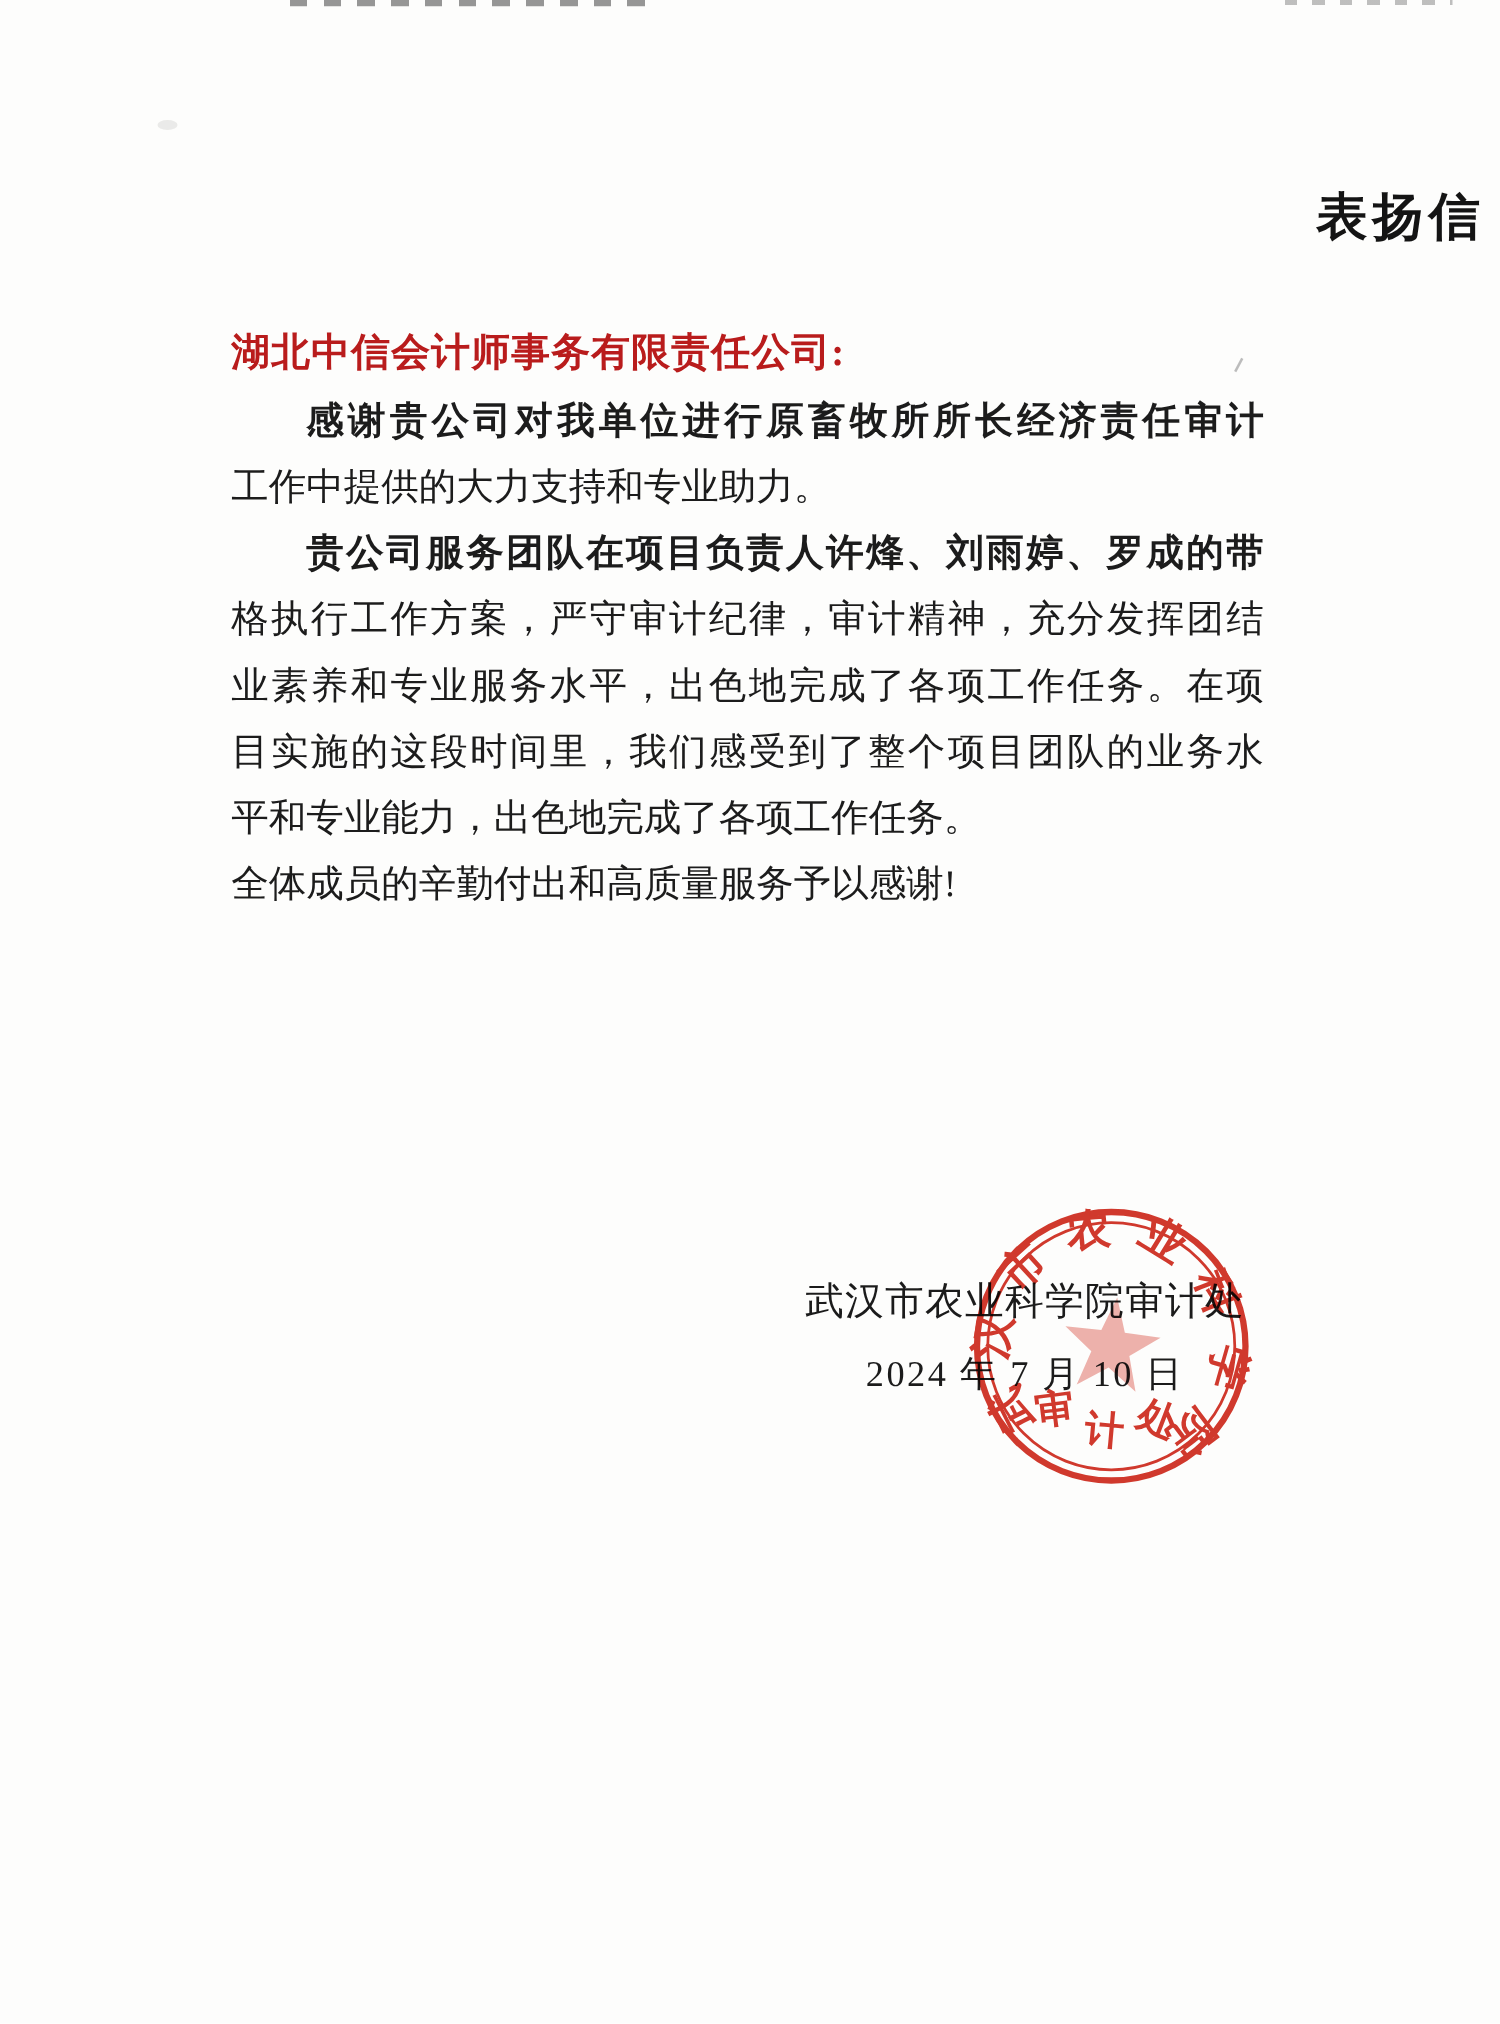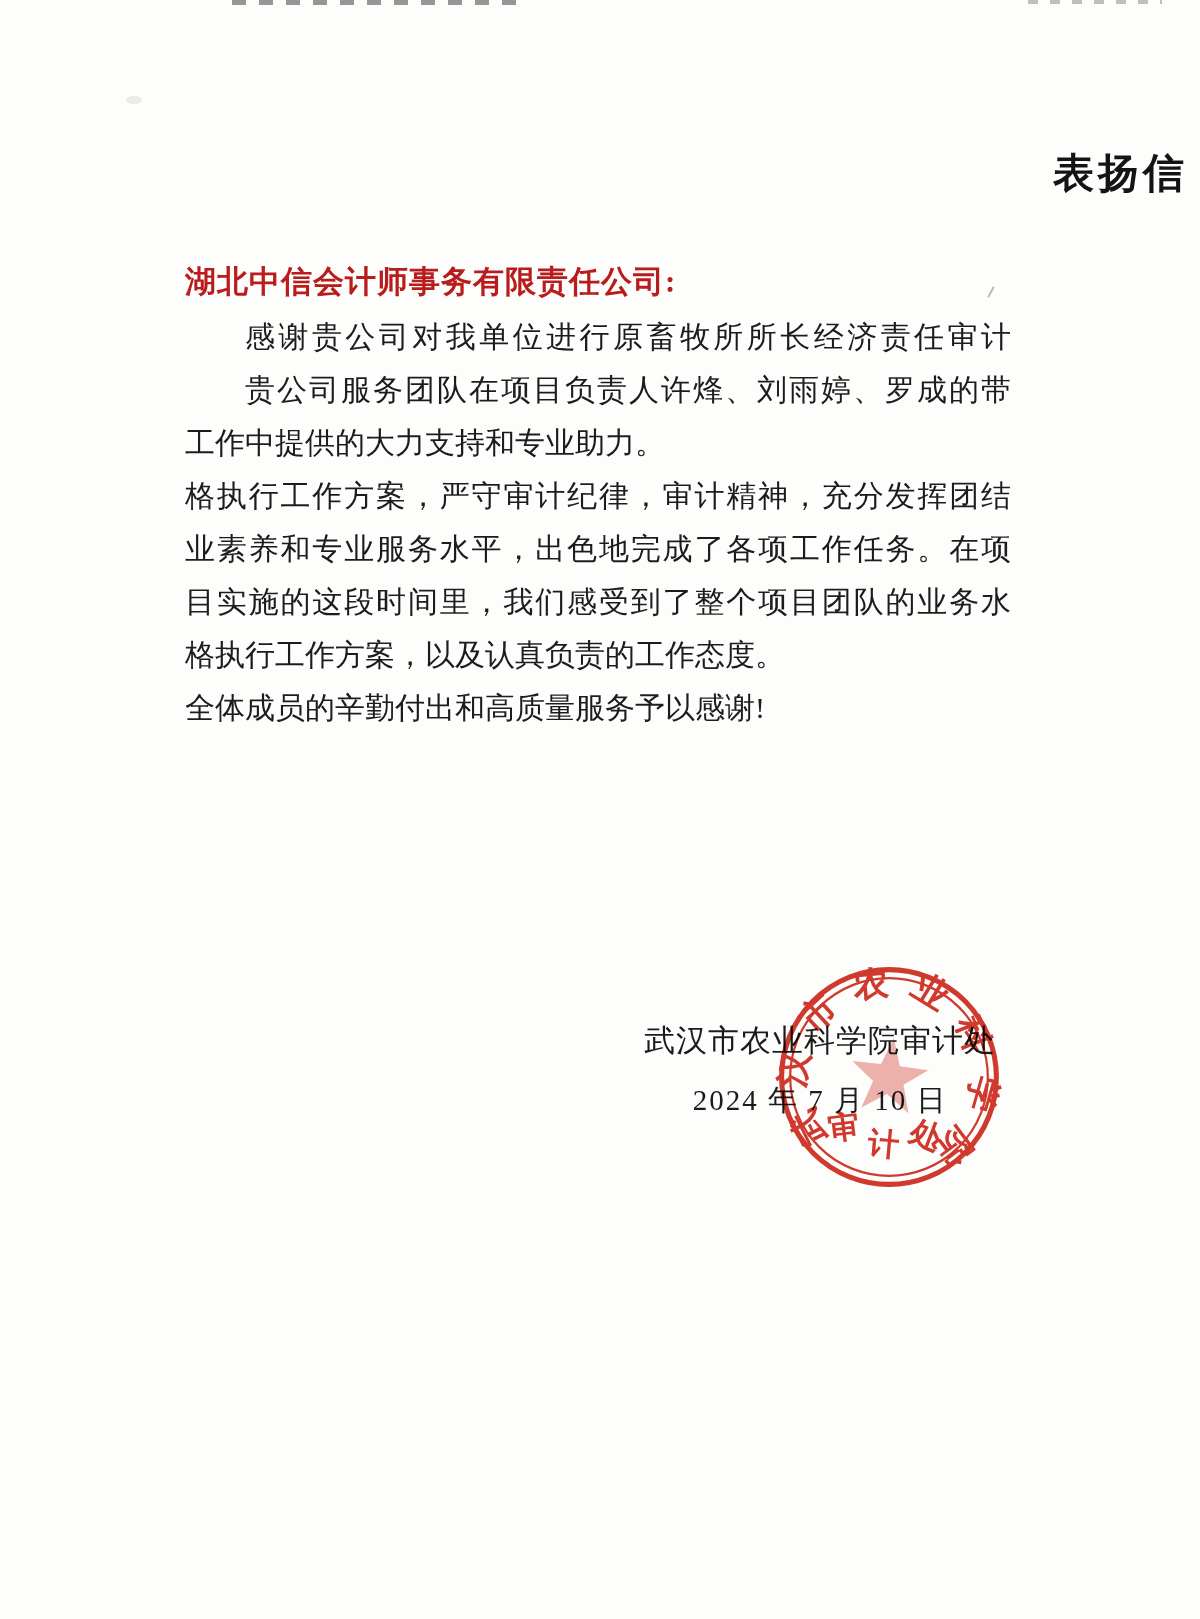--- a/index.html
+++ b/index.html
@@ -46,21 +46,21 @@
     font-size: 31px; font-weight: bold; line-height: 56px;
     letter-spacing: 1px; color: #b91c1c;
   }
   .line {
     font-size: 30px; line-height: 53px; height: 53px;
     white-space: nowrap;
     text-align: justify; text-align-last: justify;
     text-justify: inter-character;
     color: #1c1c1c;
   }
-  .line.indent { text-indent: 2em; }
+  .line.indent { text-indent: 2em; font-weight: bold; }
   .line.last { text-align-last: left; white-space: normal; }
 
   .signature-block {
     position: absolute; left: 640px; top: 1022px; width: 360px;
     text-align: center;
   }
   .signature-org { font-size: 31px; line-height: 38px; letter-spacing: 1px; }
   .signature-date { font-size: 29px; line-height: 36px; margin-top: 22px; letter-spacing: 2px; }
 
   .seal {
@@ -85,26 +85,26 @@
   <div class="artifact-strip-1"></div>
   <div class="artifact-strip-2"></div>
   <div class="artifact-tick"></div>
   <div class="artifact-smudge"></div>
 
   <div class="doc-title">表扬信</div>
 
   <div class="content">
     <div class="salutation">湖北中信会计师事务有限责任公司:</div>
     <div class="line indent">感谢贵公司对我单位进行原畜牧所所长经济责任审计</div>
+    <div class="line last">工作中提供的大力支持和专业助力。</div>
     <div class="line indent">贵公司服务团队在项目负责人许烽、刘雨婷、罗成的带</div>
-    <div class="line last">工作中提供的大力支持和专业助力。</div>
     <div class="line">格执行工作方案，严守审计纪律，审计精神，充分发挥团结</div>
     <div class="line">业素养和专业服务水平，出色地完成了各项工作任务。在项</div>
     <div class="line">目实施的这段时间里，我们感受到了整个项目团队的业务水</div>
-    <div class="line last">格执行工作方案，以及认真负责的工作态度。</div>
+    <div class="line last">平和专业能力，出色地完成了各项工作任务。</div>
     <div class="line last">全体成员的辛勤付出和高质量服务予以感谢!</div>
   </div>
 
   <div class="signature-block">
     <div class="signature-org">武汉市农业科学院审计处</div>
     <div class="signature-date">2024 年 7 月 10 日</div>
   </div>
 
   <svg class="seal" viewBox="0 0 240 240">
     <defs>

